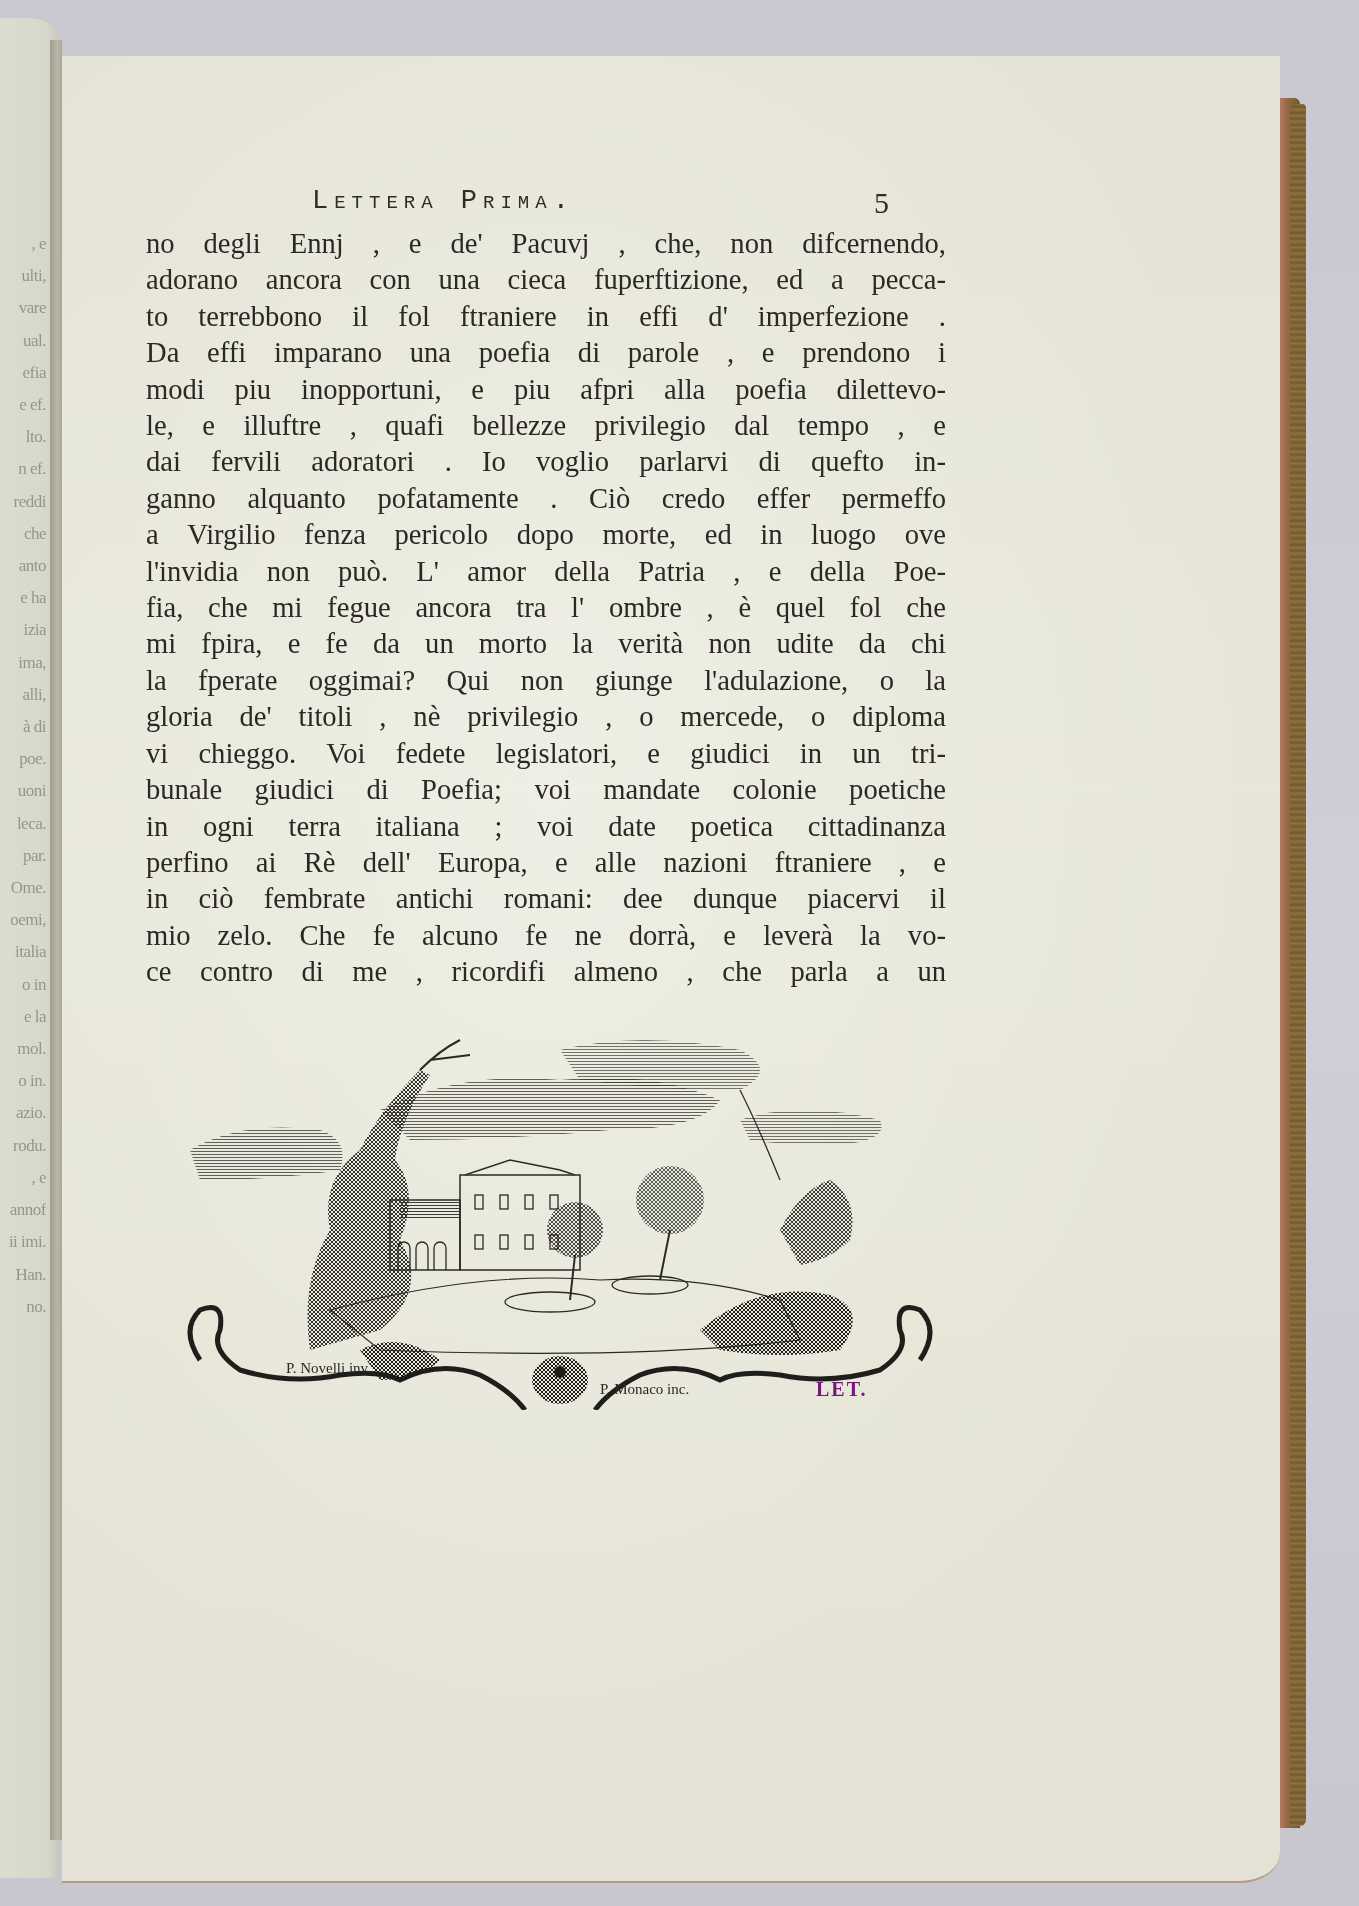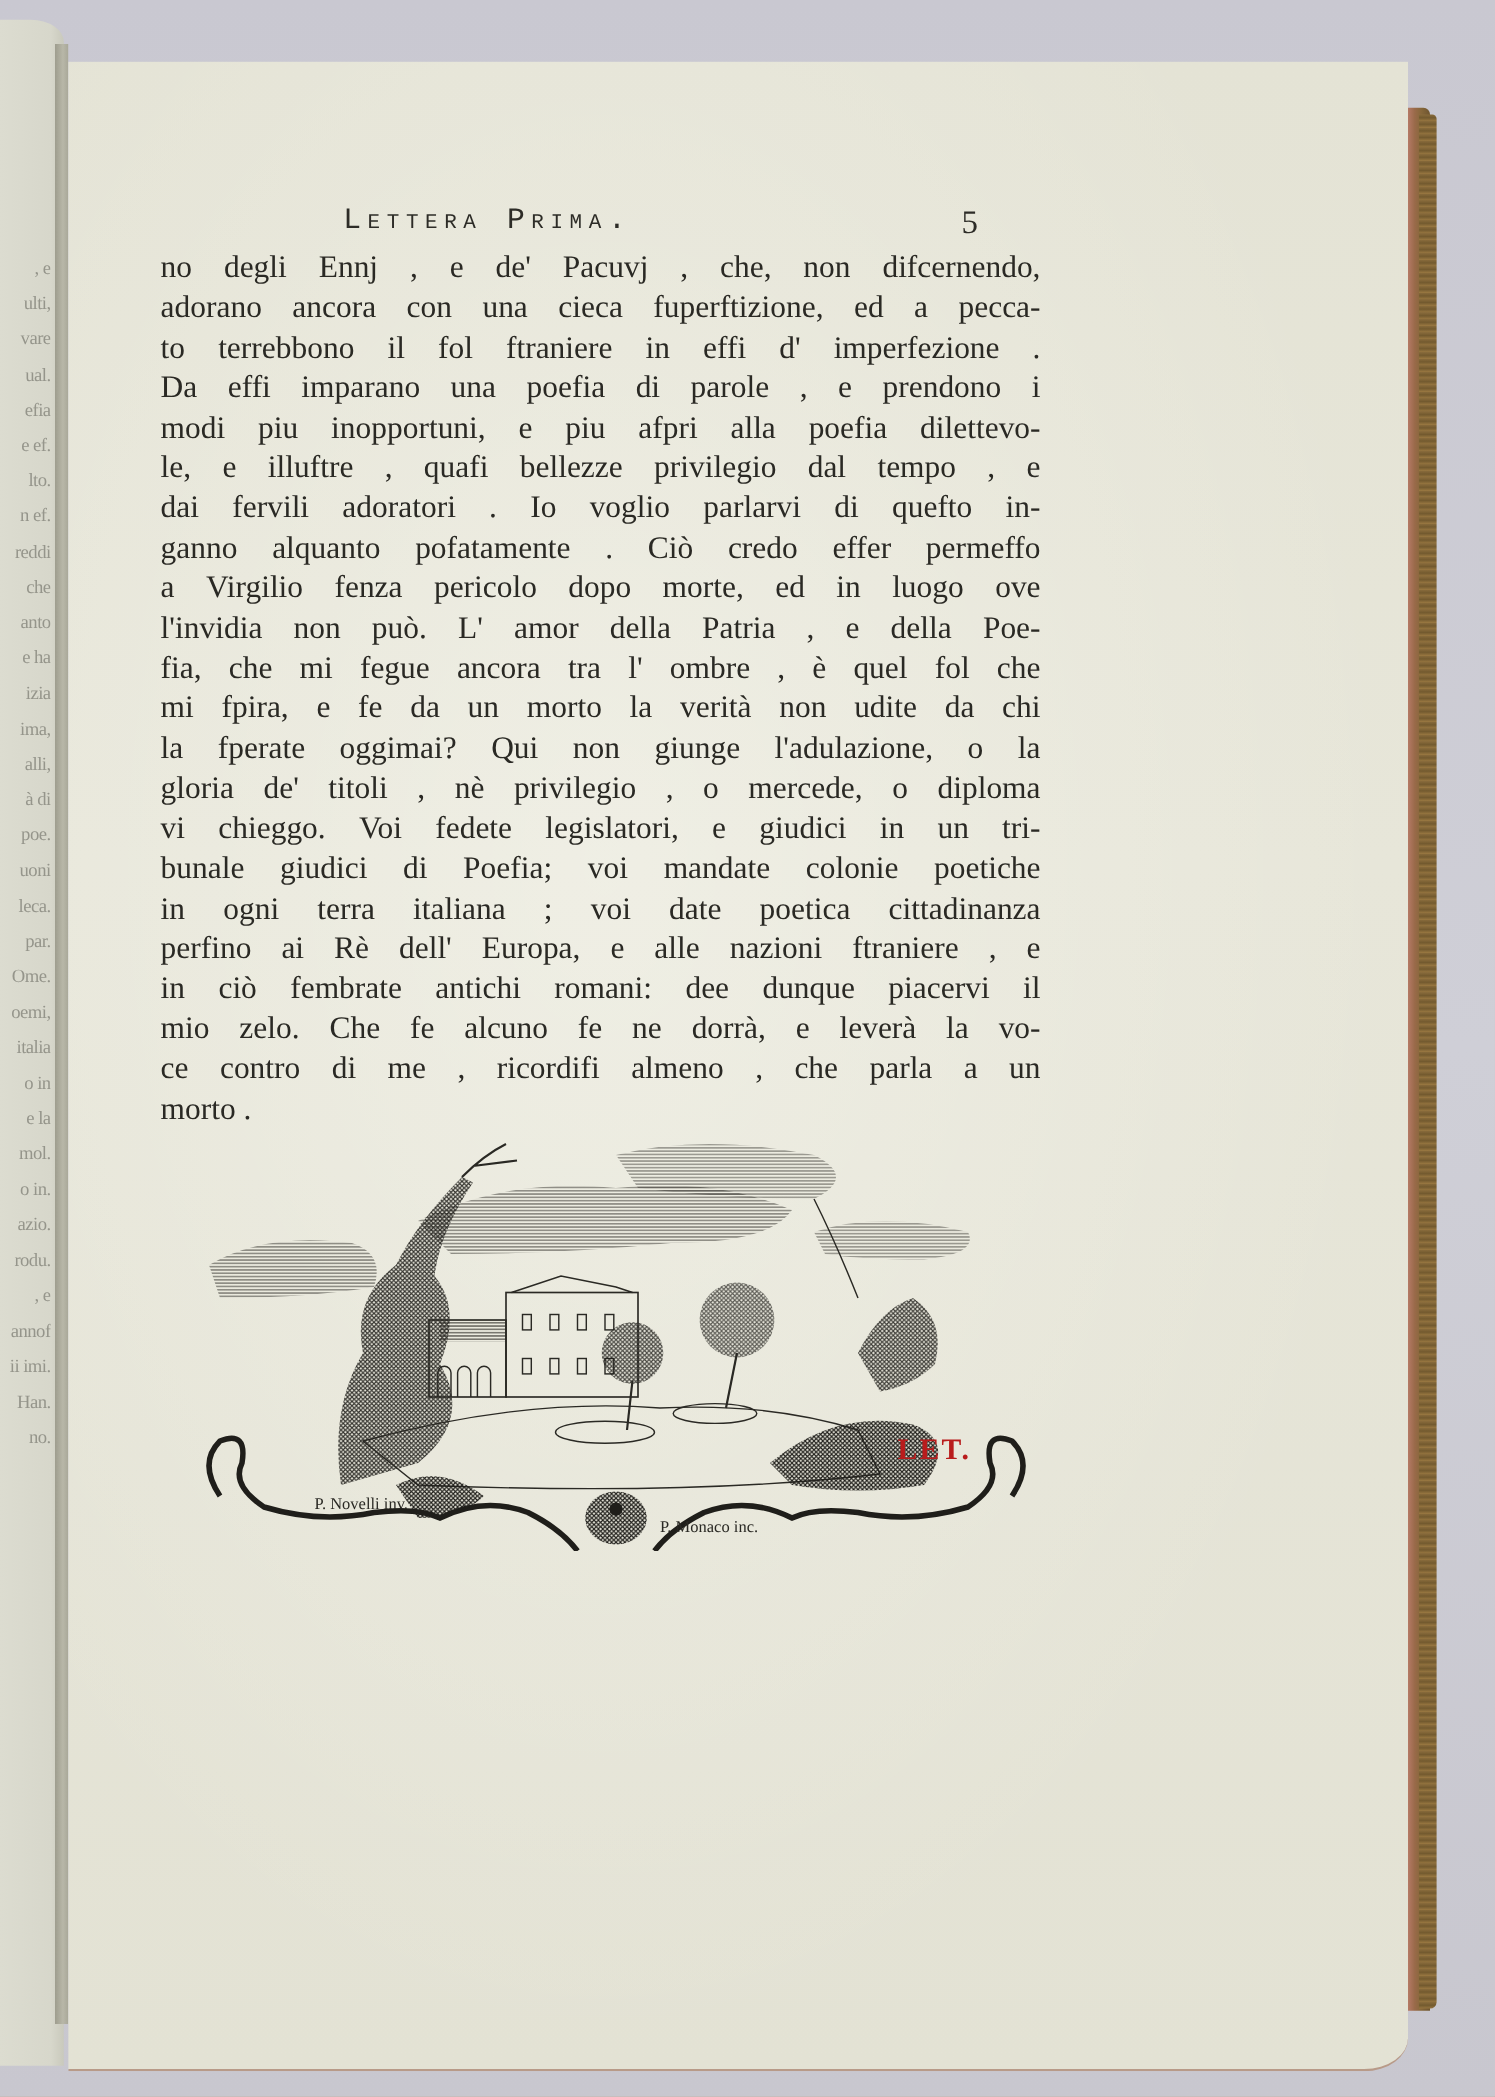--- a/index.html
+++ b/index.html
@@ -65,22 +65,22 @@
   }
   .body-lines .line span.w { display:inline-block; }
   .body-lines .line.last { justify-content:flex-start; }
 
   
   .vignette {
     position:absolute; left:180px; top:1030px; width:760px; height:380px;
   }
   .credit { position:absolute; font-size:15px; color:#2a2924; }
   .catchword {
-    position:absolute; left:816px; top:1302px; font-size:27px; font-weight:bold;
-    letter-spacing:2px; color:#b91c1c;
+    position:absolute; left:816px; top:1378px; font-size:20px; font-weight:bold;
+    letter-spacing:2px; color:#701a75;
   }
 </style>
 </head>
 <body>
 
 <div class="bg"></div>
 
 <div class="left-page">
   <div class="left-margin-text" id="left-frags">
       <div>, e</div>
@@ -145,21 +145,20 @@
       <div class="line"><span class="w">mi</span><span class="w">fpira,</span><span class="w">e</span><span class="w">fe</span><span class="w">da</span><span class="w">un</span><span class="w">morto</span><span class="w">la</span><span class="w">verità</span><span class="w">non</span><span class="w">udite</span><span class="w">da</span><span class="w">chi</span></div>
       <div class="line"><span class="w">la</span><span class="w">fperate</span><span class="w">oggimai?</span><span class="w">Qui</span><span class="w">non</span><span class="w">giunge</span><span class="w">l'adulazione,</span><span class="w">o</span><span class="w">la</span></div>
       <div class="line"><span class="w">gloria</span><span class="w">de'</span><span class="w">titoli</span><span class="w">,</span><span class="w">nè</span><span class="w">privilegio</span><span class="w">,</span><span class="w">o</span><span class="w">mercede,</span><span class="w">o</span><span class="w">diploma</span></div>
       <div class="line"><span class="w">vi</span><span class="w">chieggo.</span><span class="w">Voi</span><span class="w">fedete</span><span class="w">legislatori,</span><span class="w">e</span><span class="w">giudici</span><span class="w">in</span><span class="w">un</span><span class="w">tri-</span></div>
       <div class="line"><span class="w">bunale</span><span class="w">giudici</span><span class="w">di</span><span class="w">Poefia;</span><span class="w">voi</span><span class="w">mandate</span><span class="w">colonie</span><span class="w">poetiche</span></div>
       <div class="line"><span class="w">in</span><span class="w">ogni</span><span class="w">terra</span><span class="w">italiana</span><span class="w">;</span><span class="w">voi</span><span class="w">date</span><span class="w">poetica</span><span class="w">cittadinanza</span></div>
       <div class="line"><span class="w">perfino</span><span class="w">ai</span><span class="w">Rè</span><span class="w">dell'</span><span class="w">Europa,</span><span class="w">e</span><span class="w">alle</span><span class="w">nazioni</span><span class="w">ftraniere</span><span class="w">,</span><span class="w">e</span></div>
       <div class="line"><span class="w">in</span><span class="w">ciò</span><span class="w">fembrate</span><span class="w">antichi</span><span class="w">romani:</span><span class="w">dee</span><span class="w">dunque</span><span class="w">piacervi</span><span class="w">il</span></div>
       <div class="line"><span class="w">mio</span><span class="w">zelo.</span><span class="w">Che</span><span class="w">fe</span><span class="w">alcuno</span><span class="w">fe</span><span class="w">ne</span><span class="w">dorrà,</span><span class="w">e</span><span class="w">leverà</span><span class="w">la</span><span class="w">vo-</span></div>
       <div class="line"><span class="w">ce</span><span class="w">contro</span><span class="w">di</span><span class="w">me</span><span class="w">,</span><span class="w">ricordifi</span><span class="w">almeno</span><span class="w">,</span><span class="w">che</span><span class="w">parla</span><span class="w">a</span><span class="w">un</span></div>
-      <div class="line last">morto .</div>
     </div>
 </div>
 
 <div class="vignette">
   <svg width="760" height="380" viewBox="0 0 760 380">
     <defs>
       <pattern id="hatch" width="6" height="3" patternUnits="userSpaceOnUse">
         <line x1="0" y1="1.5" x2="6" y2="1.5" stroke="#2a2924" stroke-width="0.9"></line>
       </pattern>
       <pattern id="cross" width="4" height="4" patternUnits="userSpaceOnUse">

